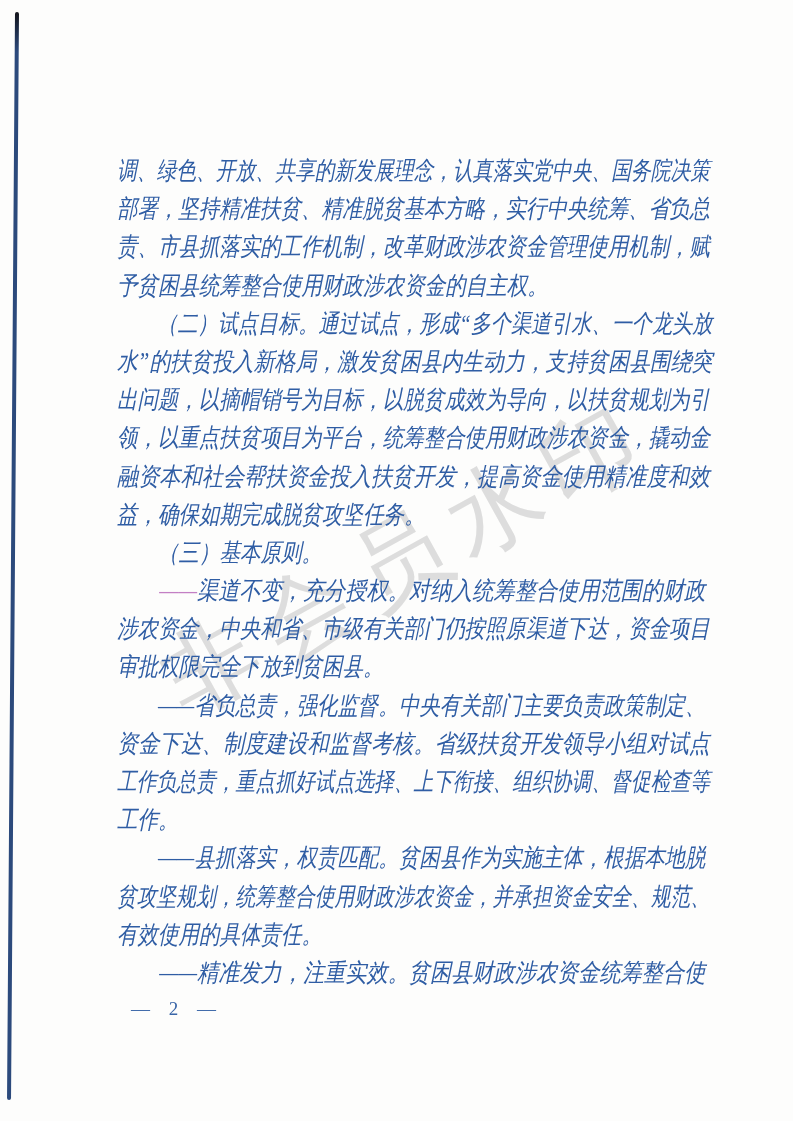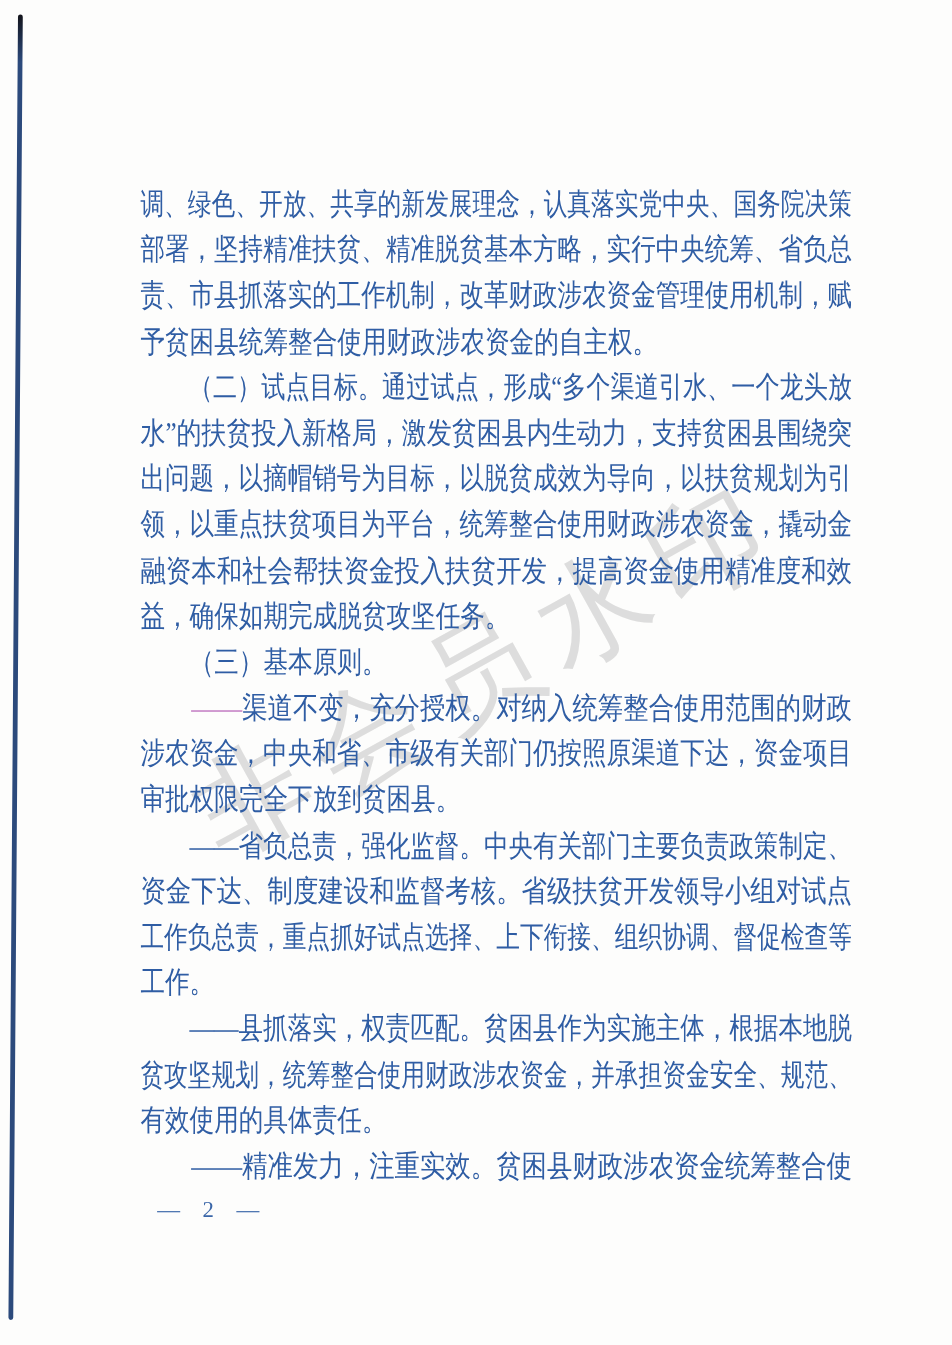--- a/index.html
+++ b/index.html
@@ -41,20 +41,21 @@
     z-index: 1;
     font-family: "Liberation Sans", sans-serif;
     user-select: none;
   }
   
   .text-block {
     position: absolute;
     left: 117px; top: 152px;
     width: 593px;
     z-index: 2;
+    font-style: italic;
   }
   .line {
     height: 38.2px;
     line-height: 38.2px;
     font-size: 25px;
     white-space: nowrap;
     transform-origin: 0 50%;
   }
   .line.indent { padding-left: 50px; }
   .line .dash { letter-spacing: 0; }

